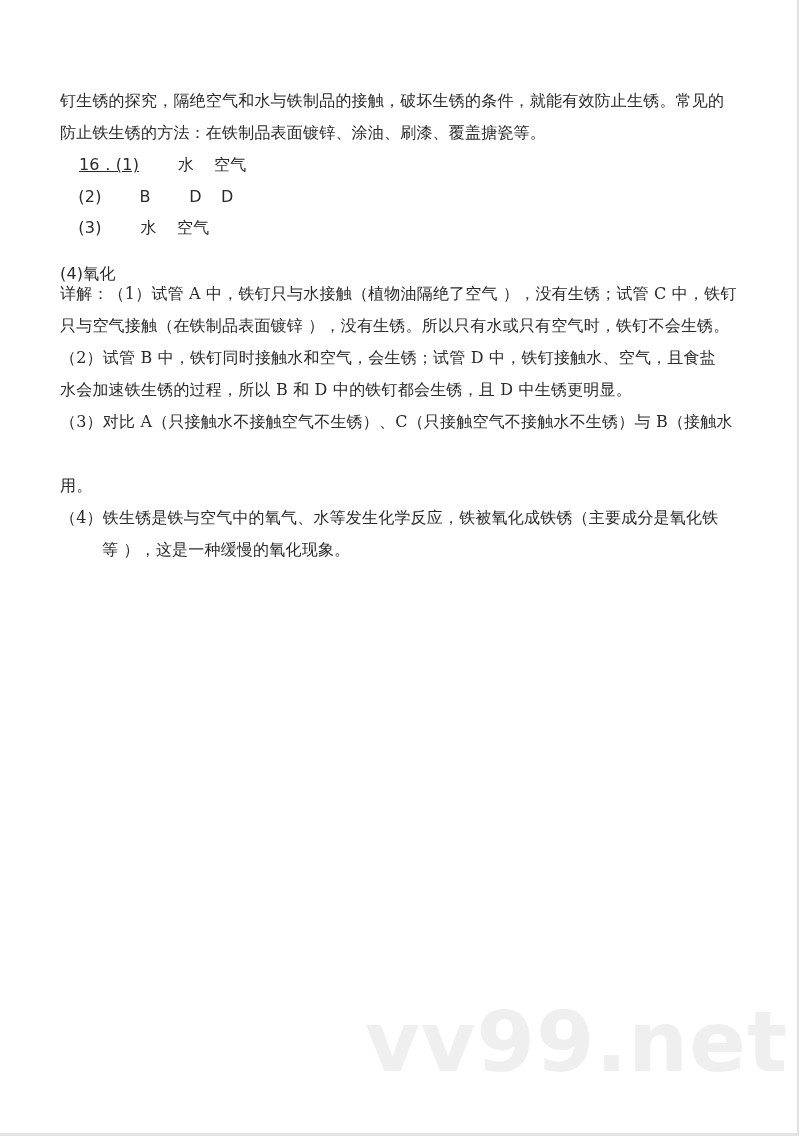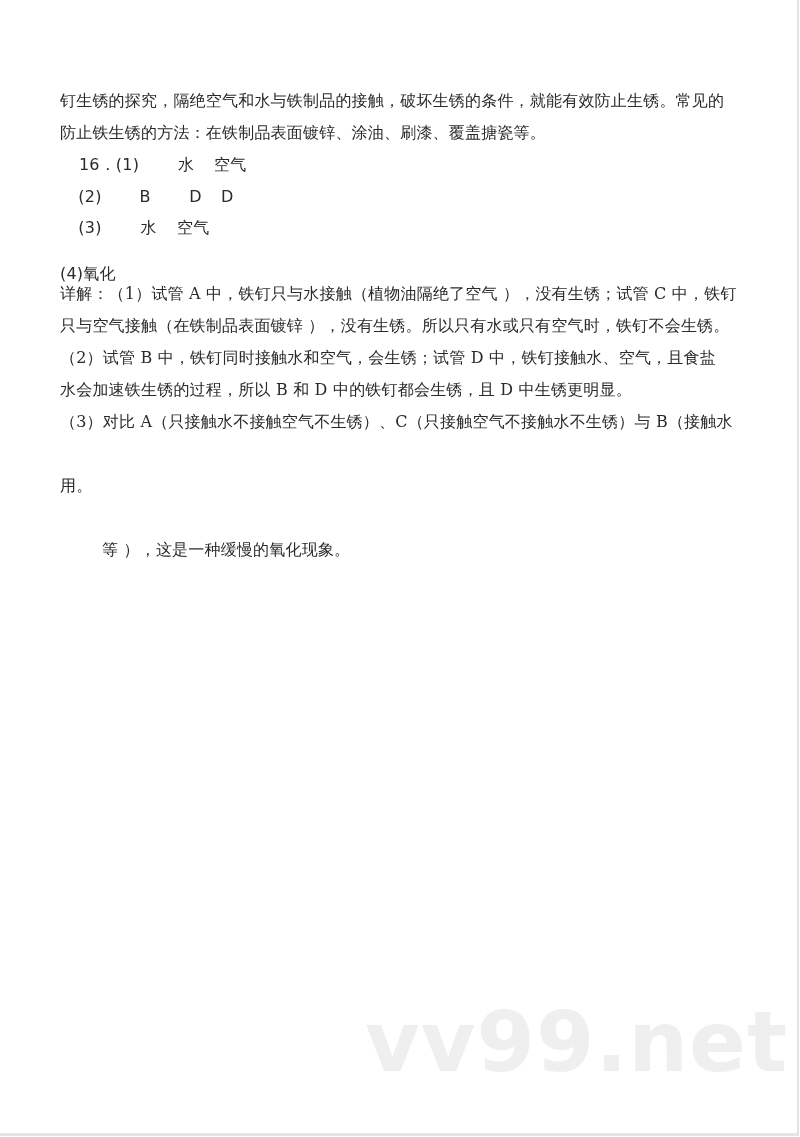--- a/index.html
+++ b/index.html
@@ -33,35 +33,36 @@
   </style>
 </head>
 <body>
 
 <div class="page">
 
   <div class="line" style="top:91px;">钉生锈的探究，隔绝空气和水与铁制品的接触，破坏生锈的条件，就能有效防止生锈。常见的</div>
   <div class="line" style="top:123px;">防止铁生锈的方法：在铁制品表面镀锌、涂油、刷漆、覆盖搪瓷等。</div>
 
   <div class="line ans" style="top:155px;">
-    <span style="width:98px;">16．(1)</span><span style="width:56px;">水</span><span>空气</span>
+    <span style="width:98px;text-decoration:underline;">16．(1)</span><span style="width:56px;">水</span><span>空气</span>
   </div>
 
   <div class="line ans" style="top:187px;">
     <span style="width:60px;">(2)</span><span style="width:50px;">B</span><span style="width:51px;">D</span><span>D</span>
   </div>
 
   <div class="line ans" style="top:218px;">
     <span style="width:60px;">(3)</span><span style="width:57px;">水</span><span>空气</span>
   </div>
 
   <div class="line ans" style="top:264px;">(4)氧化</div>
 
   <div class="line" style="top:284px;">详解：（1）试管  A  中，铁钉只与水接触（植物油隔绝了空气  ），没有生锈；试管  C  中，铁钉</div>
   <div class="line" style="top:316px;">只与空气接触（在铁制品表面镀锌  ），没有生锈。所以只有水或只有空气时，铁钉不会生锈。</div>
   <div class="line" style="top:348px;">（2）试管  B  中，铁钉同时接触水和空气，会生锈；试管  D  中，铁钉接触水、空气，且食盐</div>
   <div class="line" style="top:380px;">水会加速铁生锈的过程，所以  B  和  D  中的铁钉都会生锈，且  D  中生锈更明显。</div>
   <div class="line" style="top:412px;">（3）对比  A（只接触水不接触空气不生锈）、C（只接触空气不接触水不生锈）与  B（接触水</div>
   <div class="line" style="top:476px;">用。</div>
+  <div class="line" style="top:508px;">（4）铁生锈是铁与空气中的氧气、水等发生化学反应，铁被氧化成铁锈（主要成分是氧化铁</div>
   <div class="line" style="top:540px;margin-left:42px;">等  ），这是一种缓慢的氧化现象。</div>
 
   <div class="watermark">vv99.net</div>
 </div>
 
 </body></html>

